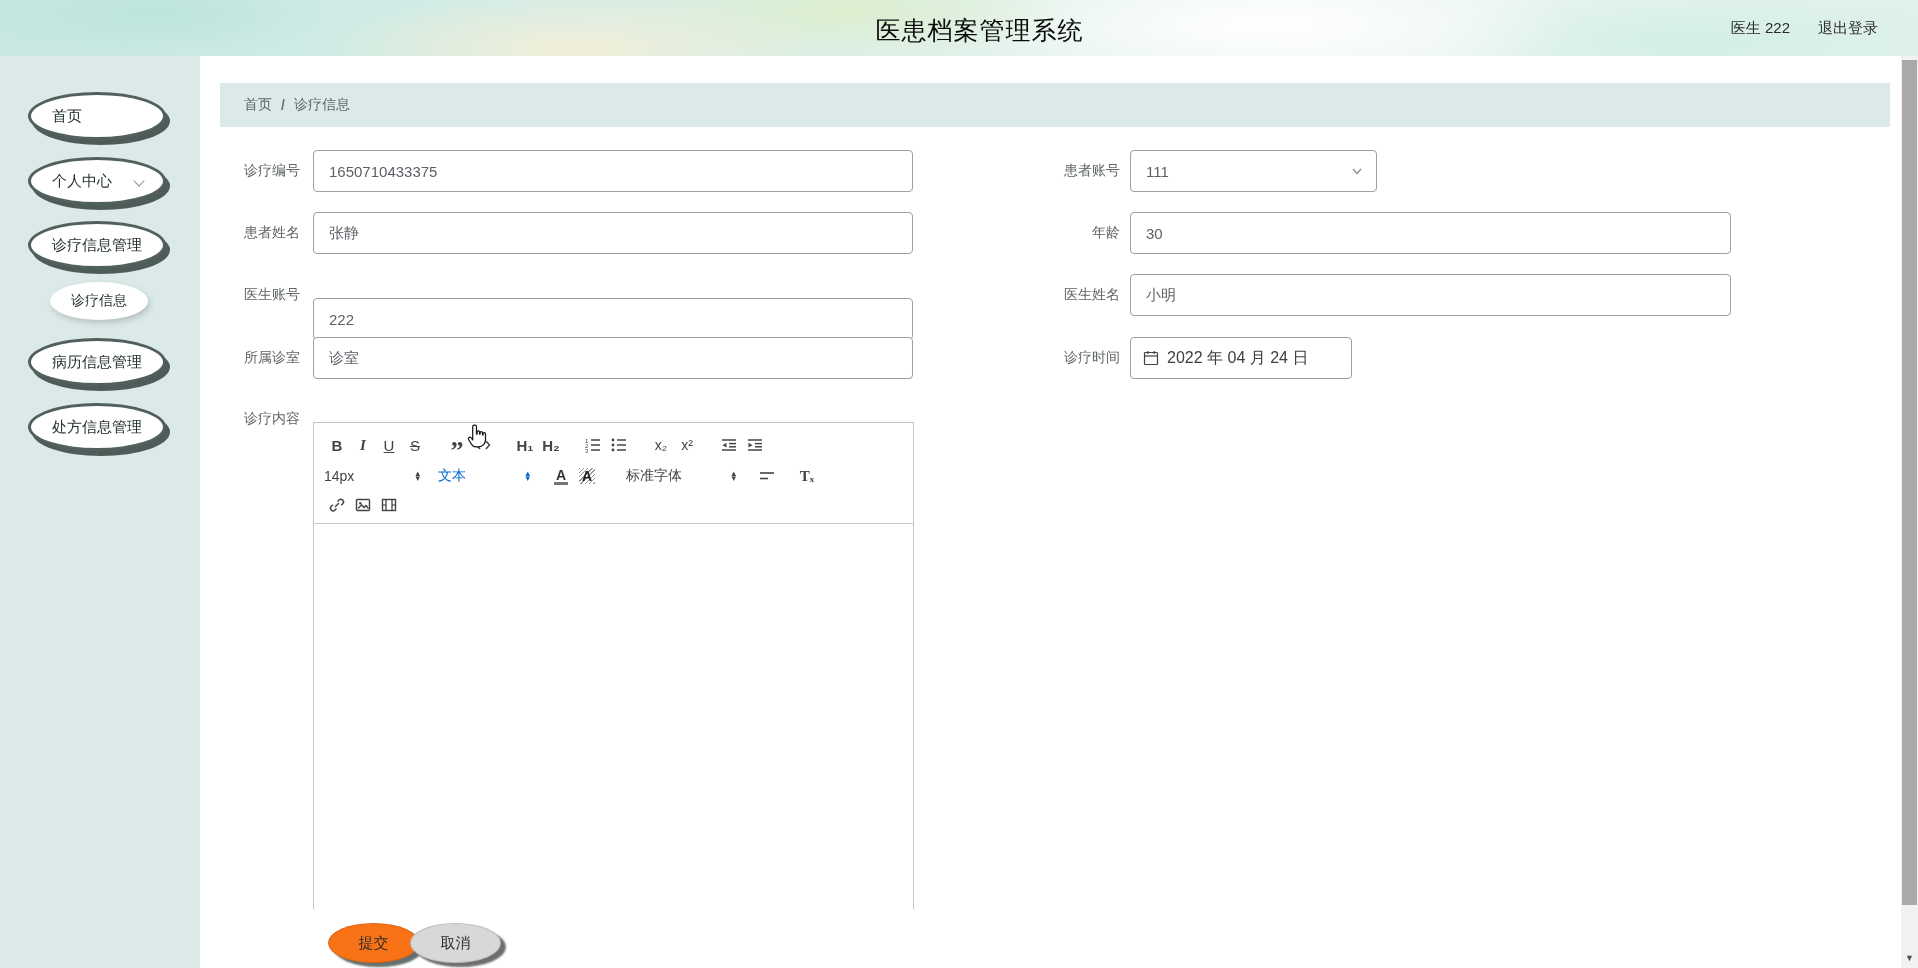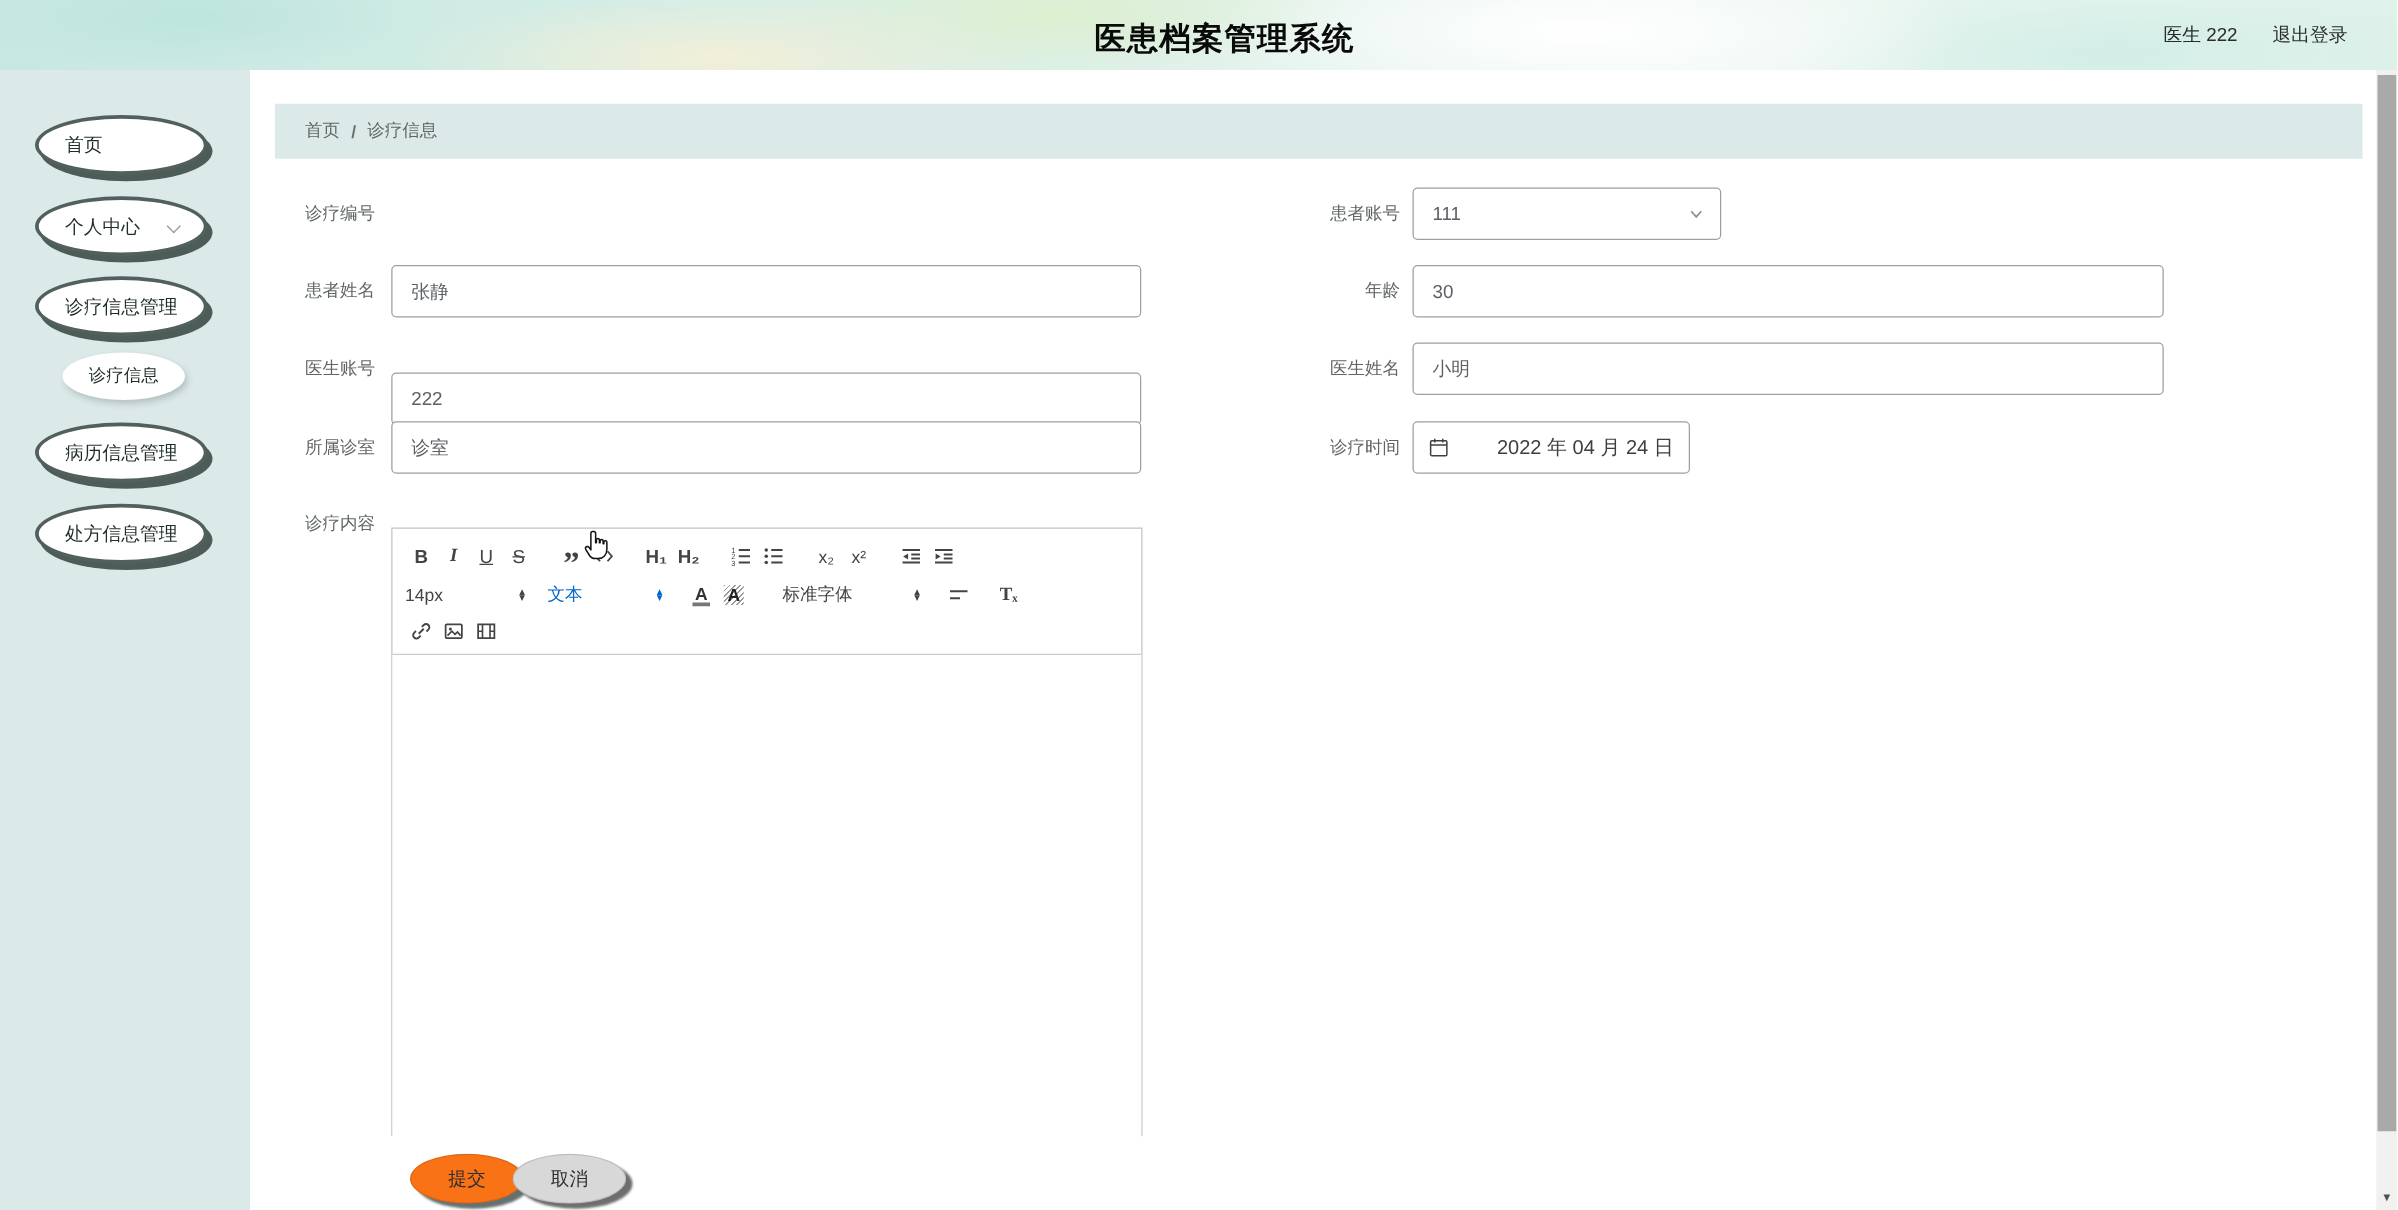--- a/index.html
+++ b/index.html
@@ -13,21 +13,21 @@
     background:
       radial-gradient(ellipse 300px 70px at 8% 25%, #bde5dc 0%, rgba(189,229,220,0) 60%),
       radial-gradient(ellipse 420px 90px at 30% 85%, #f2efd8 0%, rgba(242,239,216,0) 60%),
       radial-gradient(ellipse 360px 80px at 44% 20%, #dcefcf 0%, rgba(220,239,207,0) 65%),
       radial-gradient(ellipse 520px 110px at 66% 45%, #ffffff 0%, rgba(255,255,255,0) 60%),
       radial-gradient(ellipse 430px 95px at 88% 75%, #d2eee7 0%, rgba(210,238,231,0) 60%),
       linear-gradient(90deg,#c7e8e1 0%,#d8eee8 38%,#eef7f2 68%,#def1ea 100%);
   }
   .header-title {
     position:absolute; top:14px; left:0; width:100%; text-align:center;
-    font-size:25px; font-weight:bold; color:#0a0a0a; letter-spacing:1px;padding-left:41px;
+    font-size:25px; font-weight:normal; color:#0a0a0a; letter-spacing:1px;padding-left:41px;
   }
   .header-right {
     position:absolute; top:0; right:40px; height:56px;
     display:flex; align-items:center; gap:28px; font-size:15px; color:#2b2b2b;
   }
   .header-right .hr-item { cursor:default; }
 
   
   .sidebar { position:absolute; top:56px; left:0; width:200px; height:912px; background:#dbeae9; }
   .nav-oval {
@@ -70,21 +70,21 @@
   }
   .f-select {
     position:absolute; height:42px; border:1px solid #9aa0a6; border-radius:4px;
     background:#fff; display:flex; align-items:center; padding:0 12px 0 15px;
     font-size:15px; color:#5c6166; cursor:pointer;
   }
   .f-select .sel-text { flex:1; }
   .f-date {
     position:absolute; height:42px; border:1px solid #9aa0a6; border-radius:4px;
     background:#fff; display:flex; align-items:center; gap:8px; padding:0 12px;
-    font-size:16px; color:#3c4043; cursor:pointer;justify-content:space-between;
+    font-size:16px; color:#3c4043; cursor:pointer;
   }
 
   
   .editor {
     position:absolute; top:422px; left:313px; width:601px; height:487px;
     border:1px solid #c4c4c4; background:#fff;
   }
   .ql-toolbar { padding:8px 10px 6px 10px; border-bottom:1px solid #ccc; }
   .tb-row { display:flex; align-items:center; }
   .tb-row1 { height:28px; }
@@ -171,20 +171,21 @@
     </div>
   </div>
 
   <div class="breadcrumb-bar">
     <span class="bc-link">首页</span>
     <span class="bc-sep">/</span>
     <span>诊疗信息</span>
   </div>
 
   <div class="f-label" style="top:150px;left:160px;width:140px;">诊疗编号</div>
+  <input class="f-input" style="top: 150px; left: 313px; width: 600px;" value="1650710433375">
 
   <div class="f-label" style="top:212px;left:160px;width:140px;">患者姓名</div>
   <input class="f-input" style="top: 212px; left: 313px; width: 600px;" value="张静">
 
   <div class="f-label" style="top:274px;left:160px;width:140px;">医生账号</div>
   <input class="f-input" style="top: 274px; left: 313px; width: 600px; margin-top: 24px;" value="222">
 
   <div class="f-label" style="top:337px;left:160px;width:140px;">所属诊室</div>
   <input class="f-input" style="top: 337px; left: 313px; width: 600px;" value="诊室">
 

